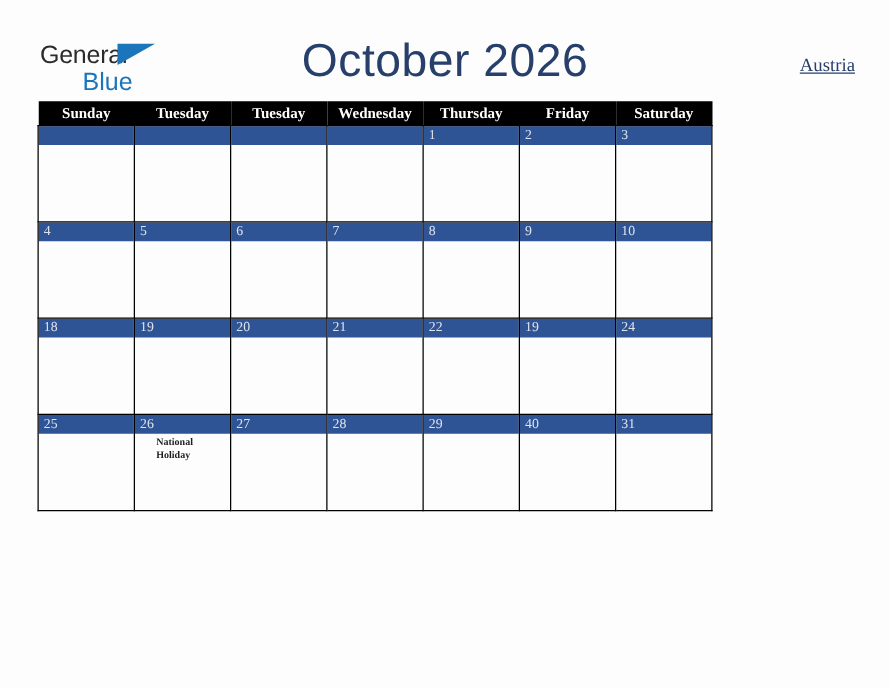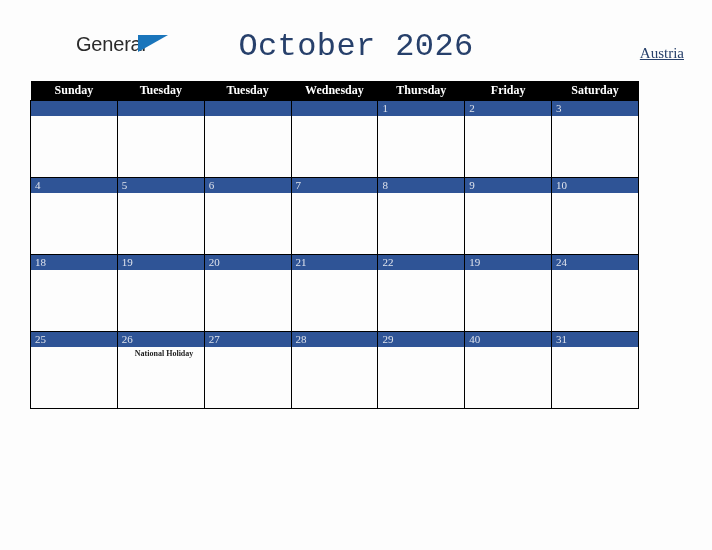--- a/index.html
+++ b/index.html
@@ -21,21 +21,20 @@
     height: 78px;
     width: 712px;
   }
 
   .brand-logo {
     position: absolute;
     left: 32px;
     top: 32px;
     width: 120px;
     height: 46px;
-    margin-left: 44px;
   }
   .brand-top {
     position: relative;
     height: 24px;
     line-height: 24px;
   }
   .brand-general {
     font-family: "Liberation Sans", sans-serif;
     font-size: 20px;
     color: #2b2b2b;
@@ -58,42 +57,42 @@
     color: #1a75bb;
     line-height: 22px;
   }
 
   .calendar-title {
     position: absolute;
     left: 0;
     right: 0;
     top: 28px;
     text-align: center;
-    font-family: Liberation Mono, monospace;
-    font-size: 32px;
+    font-family: Liberation Sans, sans-serif;
+    font-size: 37px;
     color: #27406b;
     letter-spacing: 0.4px;
   }
 
   .country-label {
     position: absolute;
     right: 28px;
     top: 45px;
     font-family: "Liberation Serif", serif;
     font-size: 15px;
     color: #27406b;
     text-decoration: underline;
   }
 
   
   .calendar {
     position: absolute;
     left: 30px;
     top: 81px;
-    width: 609px;
+    width: 540px;
     border-collapse: collapse;
     table-layout: fixed;
   }
   .calendar th {
     background: #000000;
     color: #ffffff;
     font-family: "Liberation Serif", serif;
     font-weight: bold;
     font-size: 12px;
     height: 19px;
@@ -137,20 +136,21 @@
 </head>
 <body>
 
 <div class="page-header">
 
   <div class="brand-logo">
     <div class="brand-top">
       <span class="brand-general">General</span>
       <span class="brand-triangle"></span>
     </div>
+    <div class="brand-bottom">Blue</div>
   </div>
 
   <div class="calendar-title">October 2026</div>
 
   <div class="country-label">Austria</div>
 
 </div>
 
 <table class="calendar">
   <thead>

